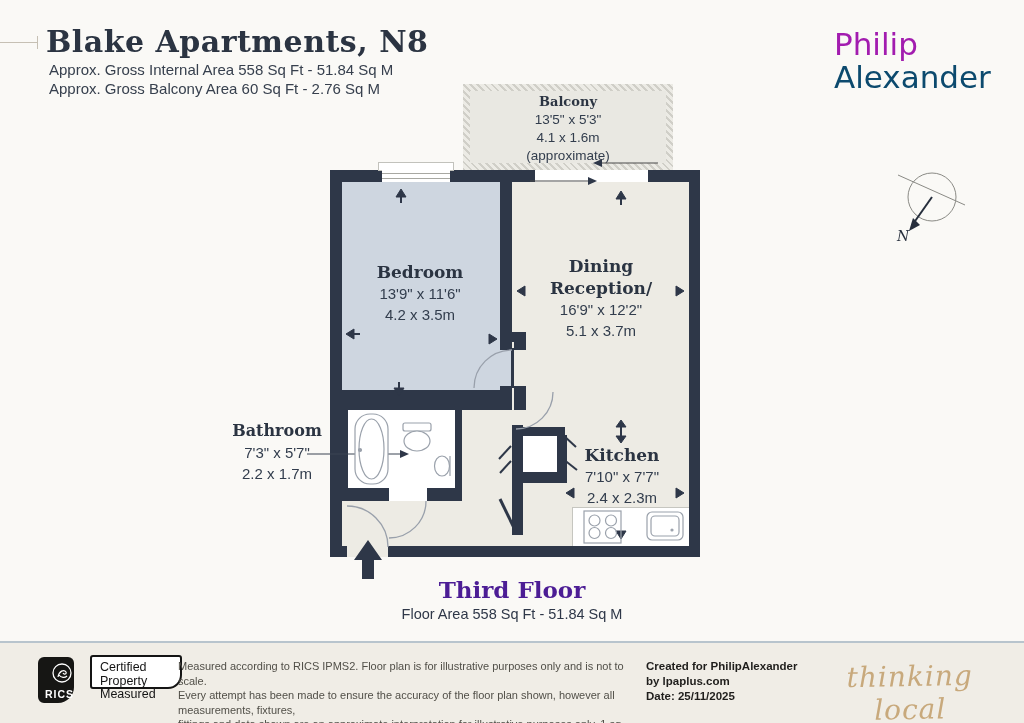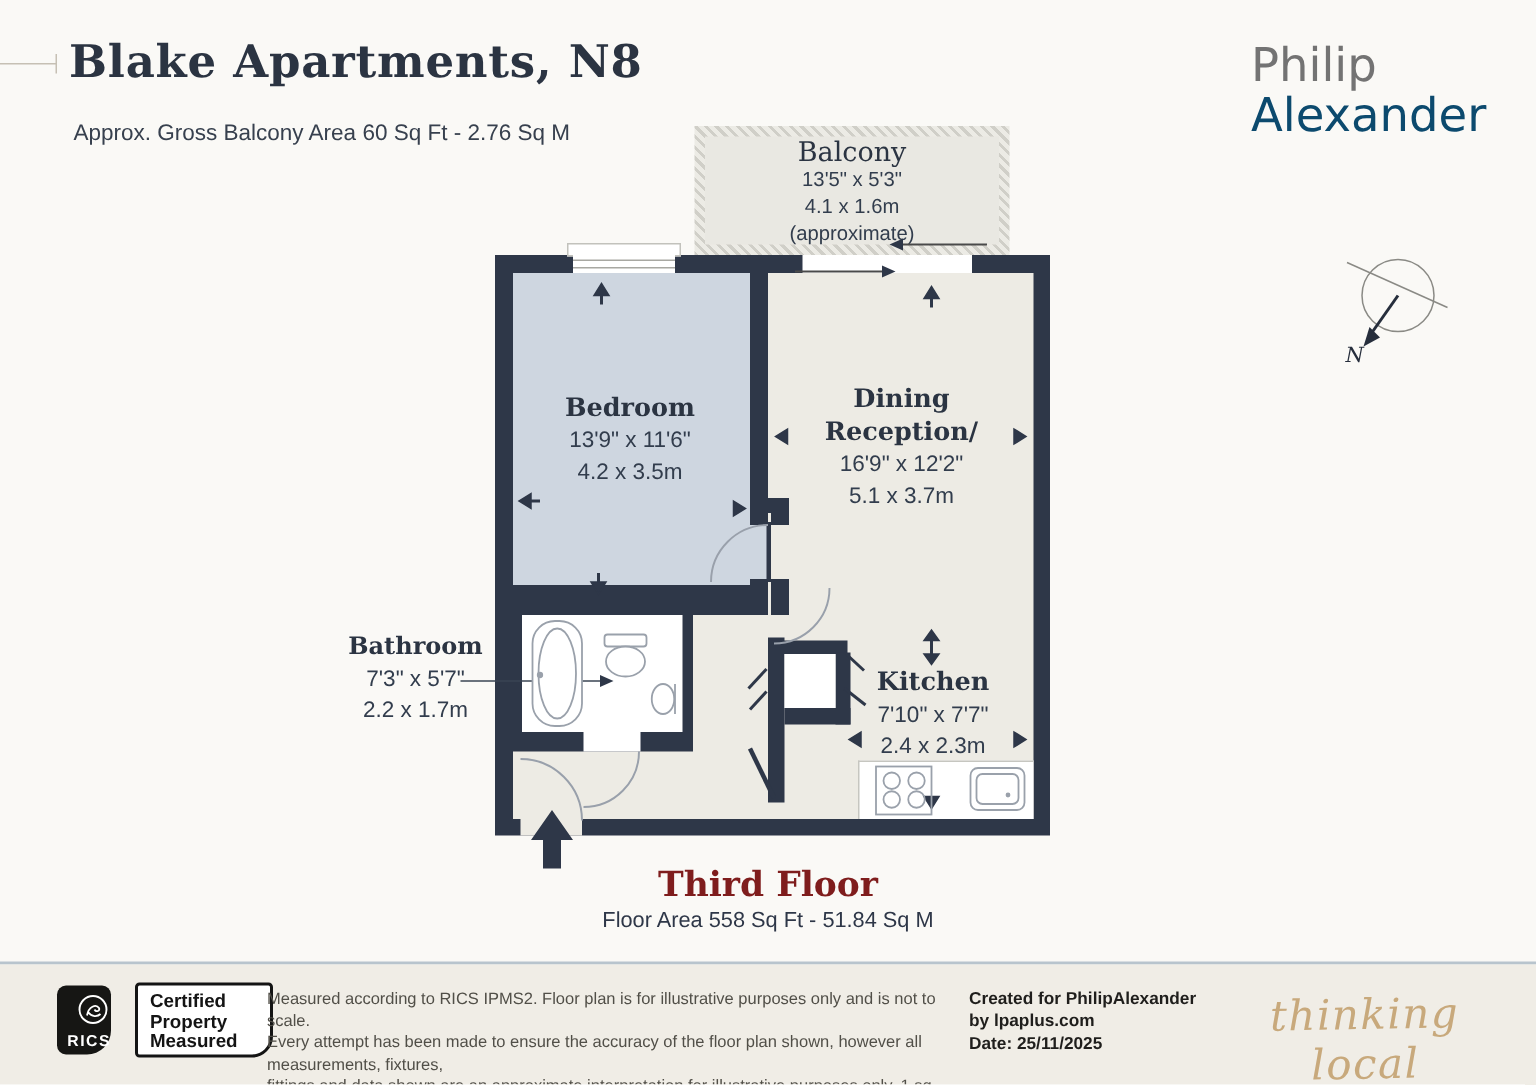--- a/index.html
+++ b/index.html
@@ -7,67 +7,68 @@
           font-family:"Liberation Sans",sans-serif;}
   .abs{position:absolute;}
   
   .deco-h{left:0;top:42px;width:38px;height:1px;background:#c6c0b4;}
   .deco-v{left:37px;top:36px;width:1px;height:13px;background:#c6c0b4;}
   .title{left:46px;top:24px;font-family:"DejaVu Serif",serif;font-weight:bold;
          font-size:30px;color:#2b3442;letter-spacing:.5px;}
   .sub{left:49px;font-size:15px;color:#37404e;}
   .sub1{top:61px;} .sub2{top:80px;}
   .brand{left:834px;text-align:left;font-family:"DejaVu Sans",sans-serif;}
-  .brand1{top:26px;font-size:31px;color:#737373;}
+  .brand1{top:26px;font-size:31px;color:#a21caf;}
   .brand2{top:59px;font-size:31px;color:#0c4a6e;}
   
   .wallfill{background:#2e3748;}
   .bedfill{background:#ced6e0;}
   .creamfill{background:#edebe4;}
   .whitefill{background:#ffffff;}
   
   .balcony-outer{left:463px;top:84px;width:210px;height:86px;
      background:repeating-linear-gradient(45deg,#d0cfc8 0 2px,#ecebe5 2px 5px);padding:0;}
   .balcony-inner{left:470px;top:91px;width:196px;height:72px;background:#e9e8e2;
      text-align:center;color:#2b3442;}
-  .balcony-inner .rname{font-family:"DejaVu Serif",serif;font-weight:normal;font-size:18px;line-height:18px;padding-top:2px;}
+  .balcony-inner .rname{font-family:"DejaVu Serif",serif;font-weight:bold;font-size:13px;line-height:18px;padding-top:2px;}
   .balcony-inner .rdim{font-size:13.5px;line-height:18px;color:#323d4d;}
   
   .roomlabel{text-align:center;color:#2b3442;}
   .rname{font-family:"DejaVu Serif",serif;font-weight:bold;font-size:17px;line-height:22px;}
   .rdim{font-size:15px;line-height:21px;color:#323d4d;}
   .bathlabel .rname{font-size:16px;}
   
   .floor-title{left:312px;top:576px;width:400px;text-align:center;font-family:"DejaVu Serif",serif;
-     font-weight:bold;font-size:23px;color:#7f1d1d;}
+     font-weight:bold;font-size:23px;color:#4c1d95;}
   .floor-area{left:312px;top:606px;width:400px;text-align:center;font-size:14.5px;color:#2e3748;}
   
   .divider{left:0;top:641px;width:1024px;height:2px;background:#b8c4cd;}
   .footer-band{left:0;top:643px;width:1024px;height:80px;background:#f0ede6;}
   .rics-box{left:38px;top:657px;width:36px;height:46px;background:#161614;
      border-radius:6px 6px 16px 6px;text-align:right;}
   .rics-text{position:absolute;left:0;bottom:3px;width:100%;color:#fff;font-weight:bold;
      font-size:10.5px;letter-spacing:1px;}
-  .badge{left:90px;top:655px;width:92px;height:50px;background:#fff;border:2.5px solid #141414;
+  .badge{left:90px;top:655px;width:92px;height:34px;background:#fff;border:2.5px solid #141414;
      border-radius:3px 3px 14px 3px;box-sizing:border-box;padding:4px 0 0 8px;
-     font-weight:bold;font-size:12.5px;line-height:13.5px;color:#141414;}
+     font-weight:normal;font-size:12.5px;line-height:13.5px;color:#141414;}
   .disclaimer{left:178px;top:659px;width:455px;font-size:11px;line-height:14.5px;color:#514f48;}
   .created{left:646px;top:659px;width:160px;font-size:11.5px;font-weight:bold;line-height:15px;color:#1f1e1c;}
   .tagline{left:810px;top:660px;width:200px;text-align:center;font-family:"DejaVu Serif",serif;
      font-style:italic;font-size:28px;color:#c8a97c;transform:rotate(-1deg);letter-spacing:1px;}
   svg{position:absolute;left:0;top:0;pointer-events:none;}
 </style>
 </head>
 <body>
 
 <div id="canvas">
 
   <div class="abs deco-h"></div>
   <div class="abs deco-v"></div>
   <div class="abs title">Blake Apartments, N8</div>
+  <div class="abs sub sub1">Approx. Gross Internal Area 558 Sq Ft - 51.84 Sq M</div>
   <div class="abs sub sub2">Approx. Gross Balcony Area 60 Sq Ft - 2.76 Sq M</div>
   <div class="abs brand brand1">Philip</div>
   <div class="abs brand brand2">Alexander</div>
 
   <div class="abs balcony-outer"></div>
   <div class="abs balcony-inner">
     <div class="rname">Balcony</div>
     <div class="rdim">13'5" x 5'3"</div>
     <div class="rdim">4.1 x 1.6m</div>
     <div class="rdim">(approximate)</div>

